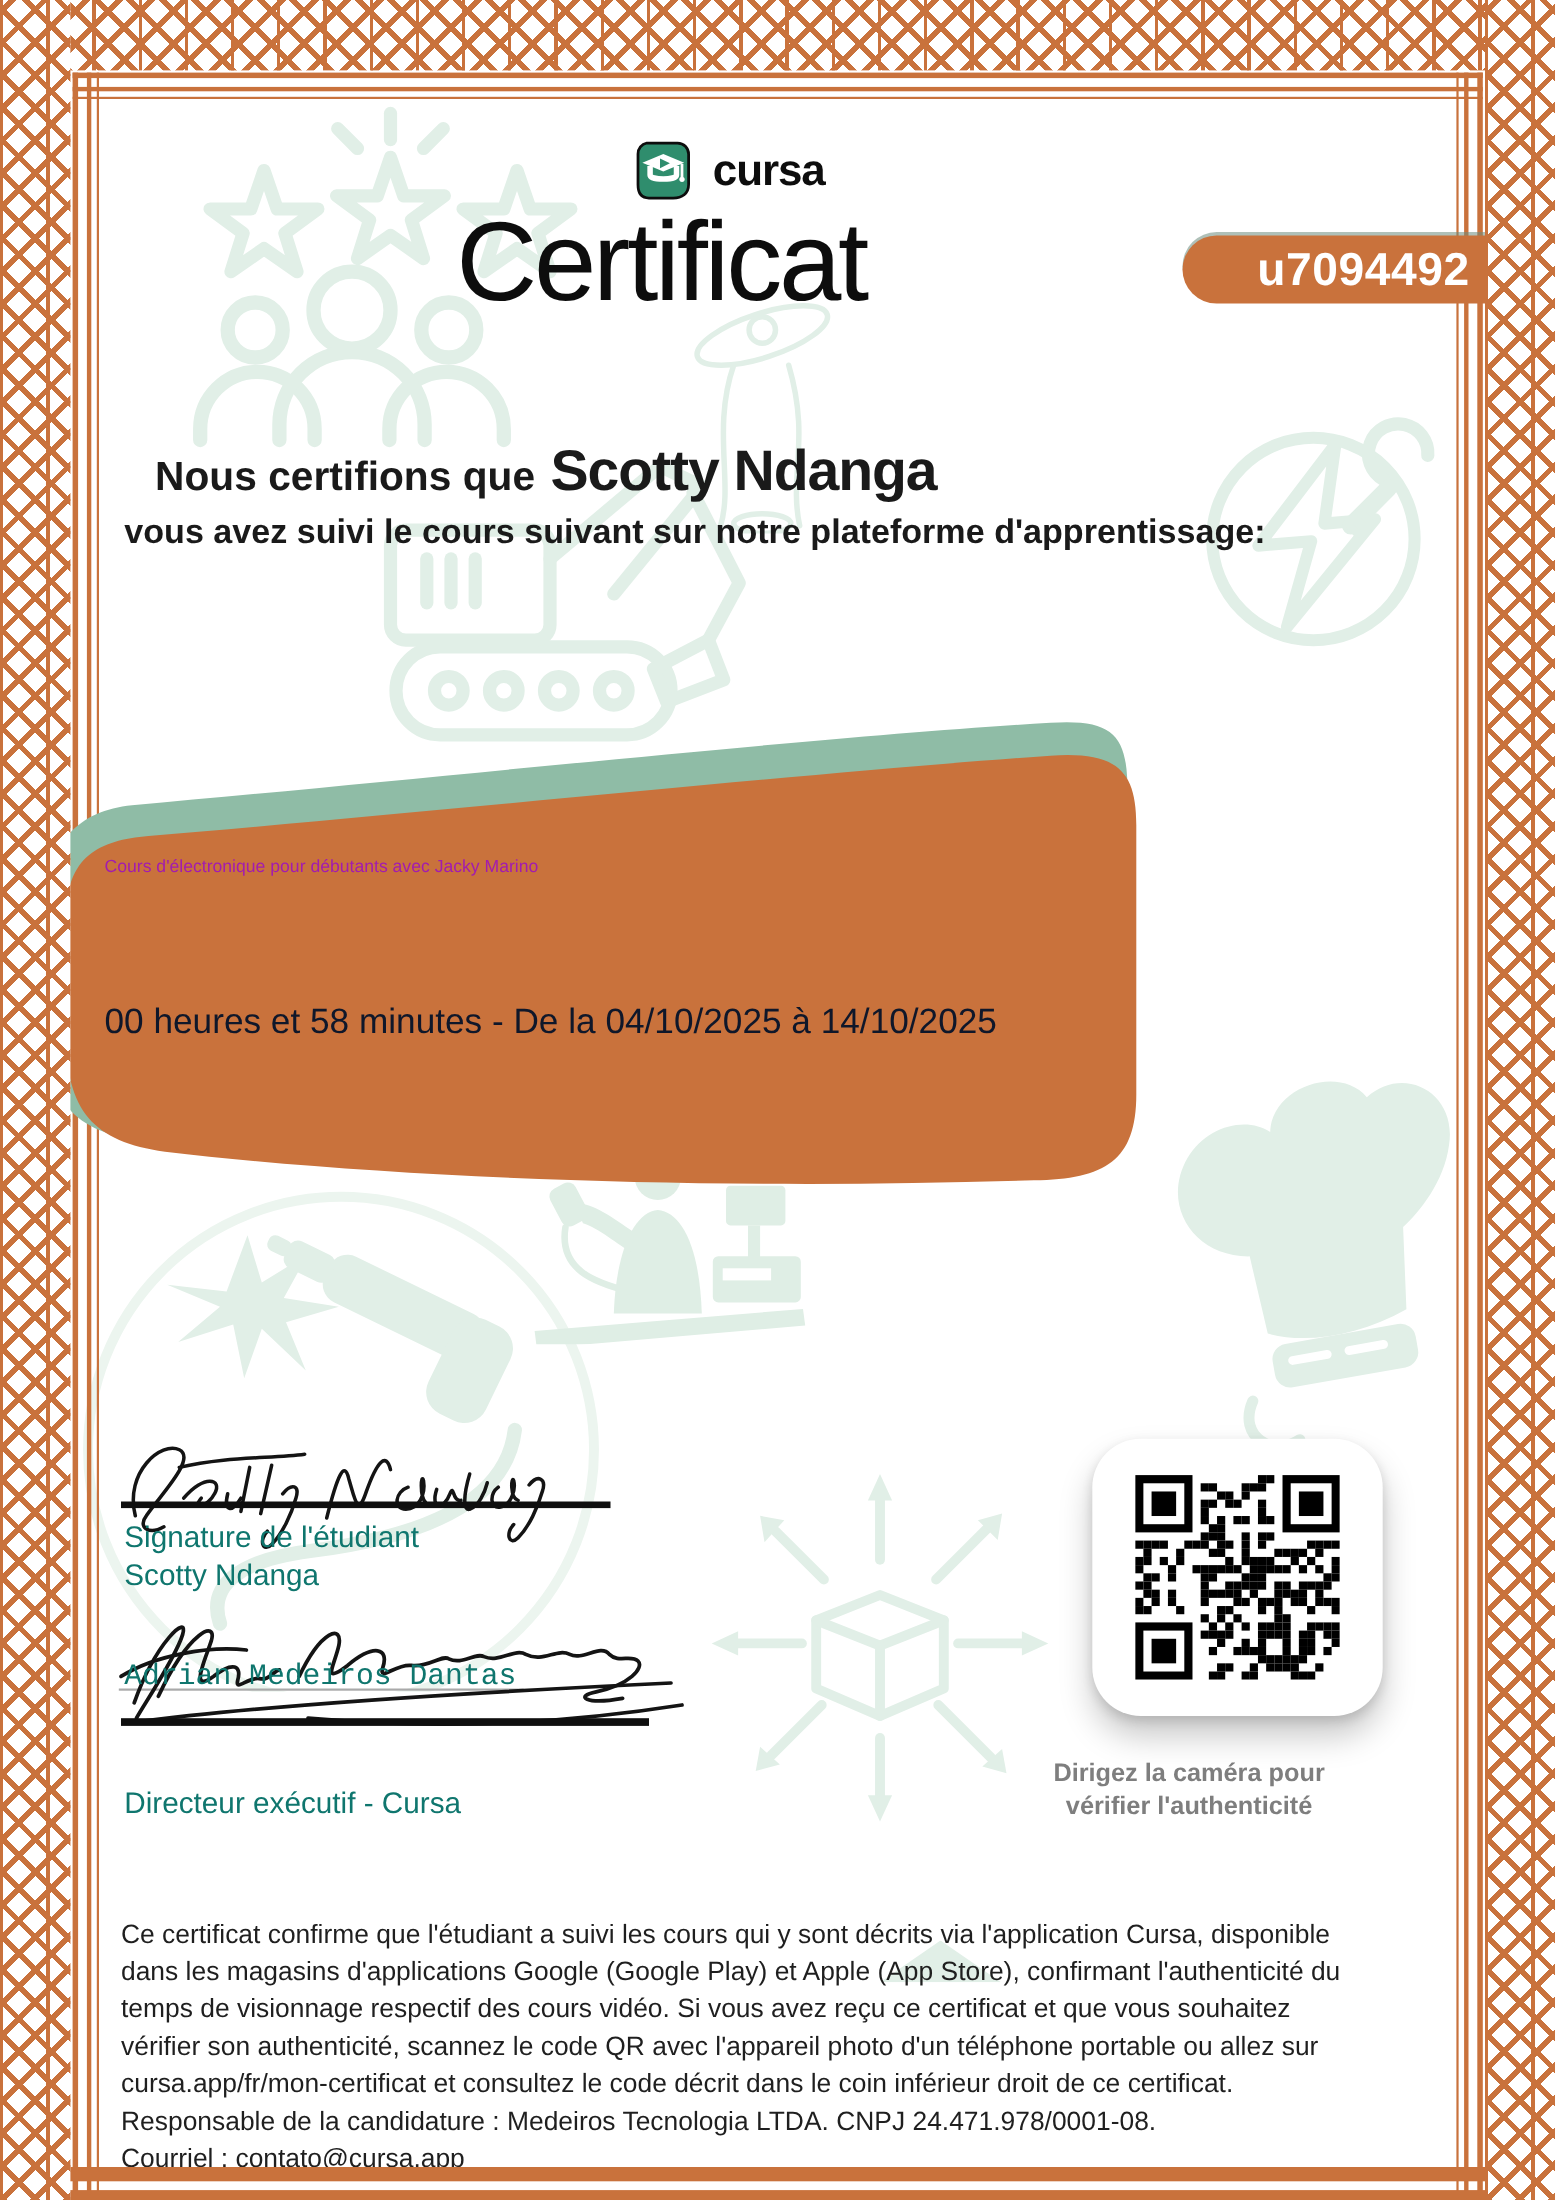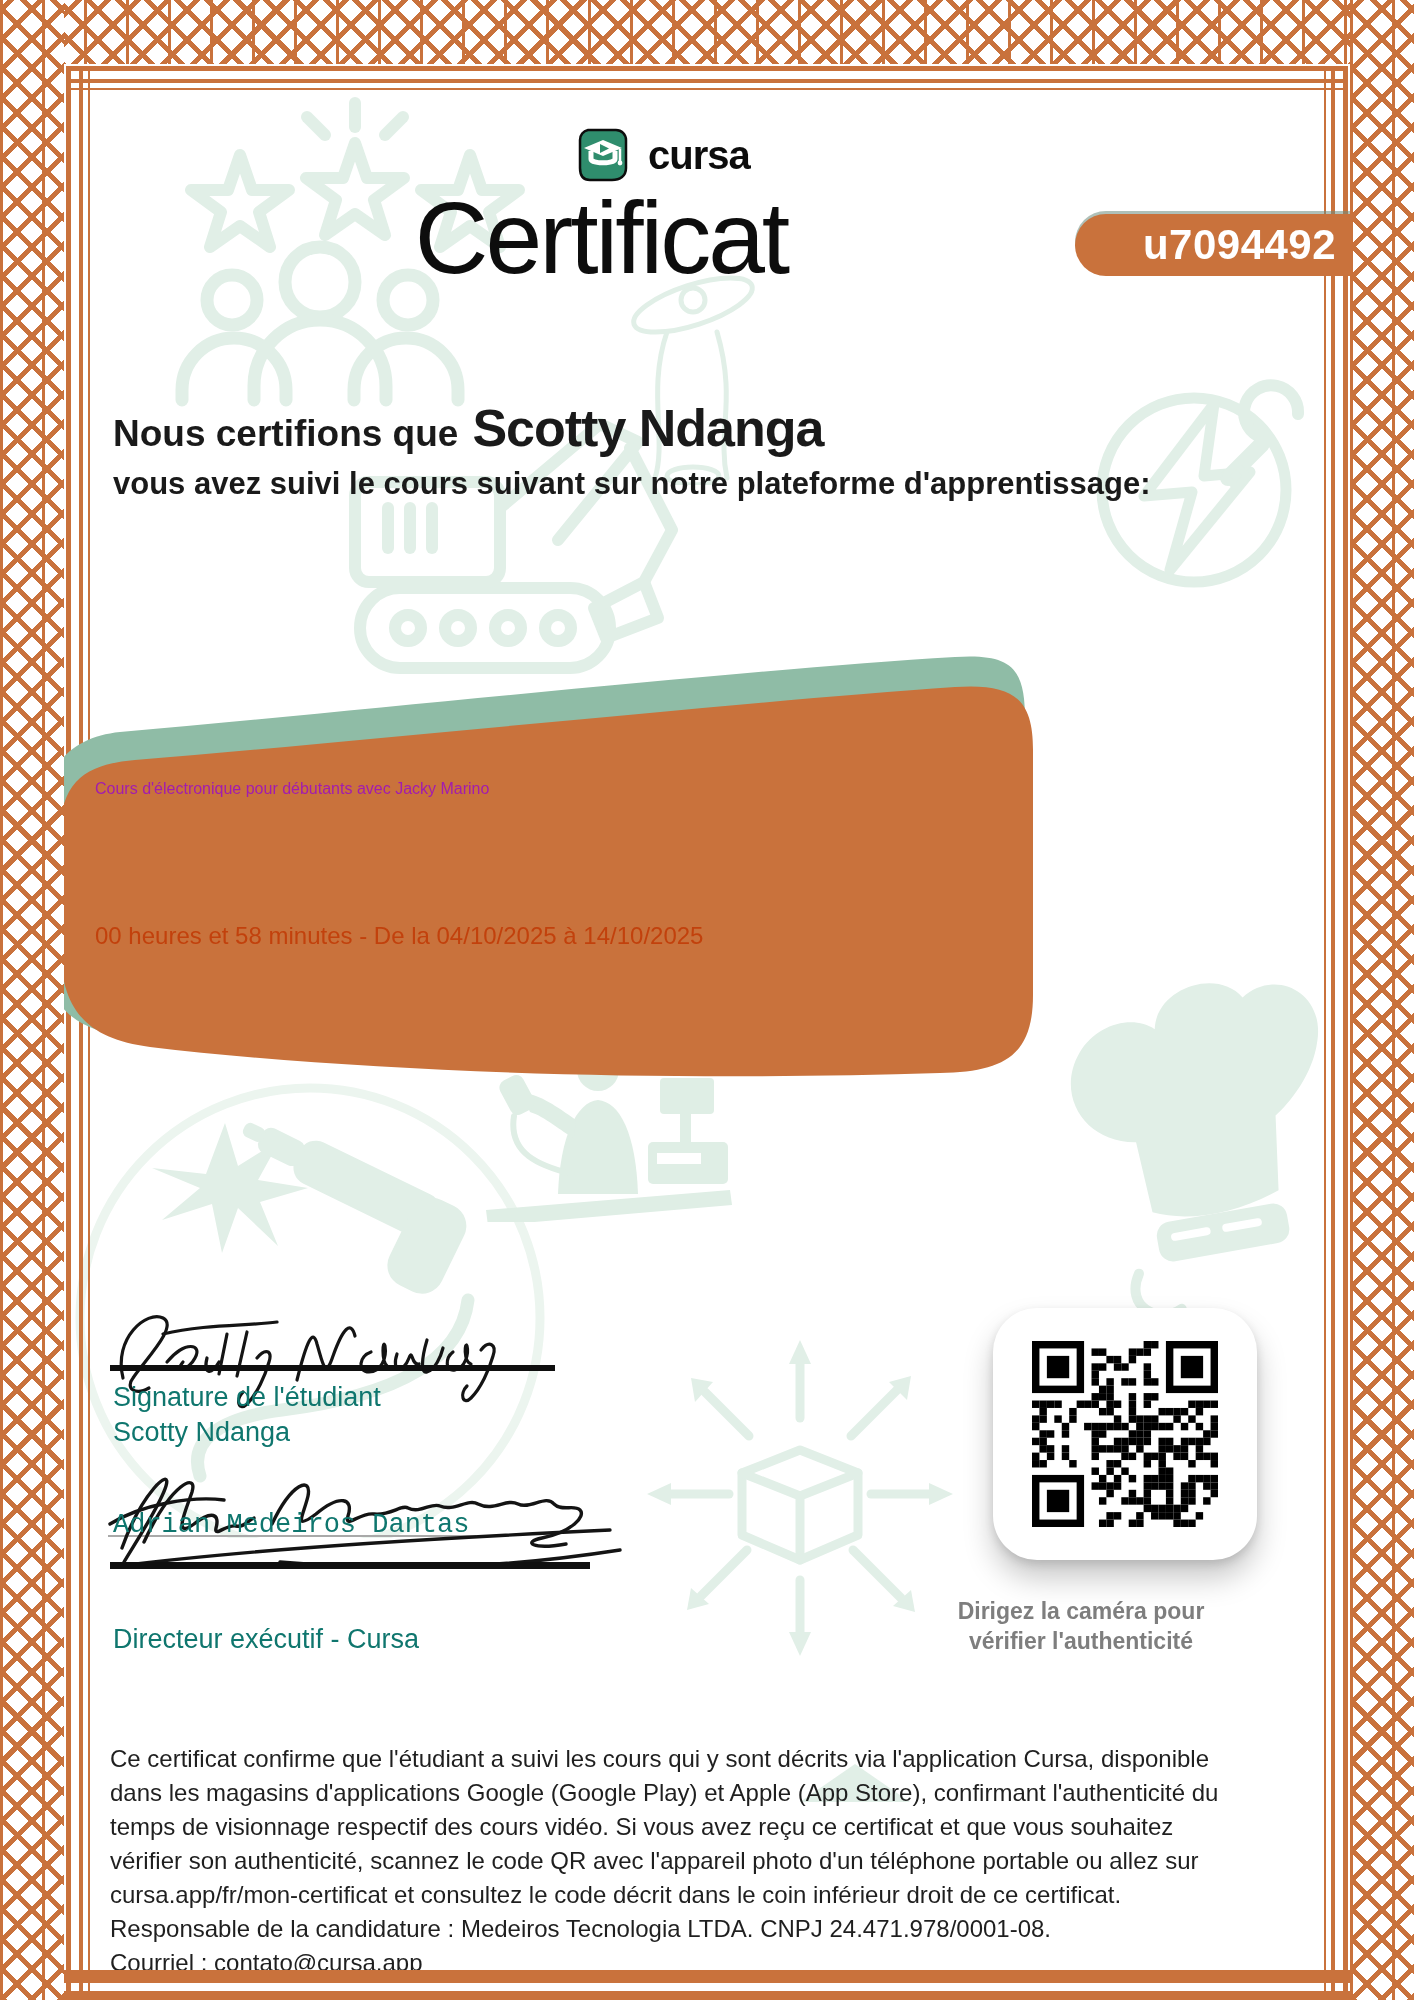--- a/index.html
+++ b/index.html
@@ -30,28 +30,28 @@
   }
   .badge{
     position:absolute;left:1075px;top:214px;width:329px;height:62px;z-index:4;
     background:#c9723c;border-radius:34px 10px 0 34px;
     box-shadow:0 -3px 0 0 rgba(110,140,125,.55);
     display:flex;align-items:center;justify-content:center;
   }
   .badge span{color:#fff;font-size:42px;font-weight:700;letter-spacing:.5px;}
   
   .certify{position:absolute;left:113px;top:398px;z-index:2;}
-  .certify .row1{display:flex;align-items:baseline;gap:14px;}
+  .certify .row1{display:flex;align-items:baseline;gap:14px;margin-left:28px;}
   .certify .prefix{font-size:37px;font-weight:600;}
   .certify .name{font-size:52px;font-weight:700;letter-spacing:-1px;}
   .certify .row2{margin-top:8px;font-size:31px;font-weight:700;}
   
   .banner-svg{position:absolute;left:20px;top:640px;z-index:1;}
   .course-text{position:absolute;left:95px;top:780px;width:920px;z-index:2;color:#a21caf;}
-  .course-details{position:absolute;left:95px;top:910px;z-index:2;color:#c2410c;font-size:24px;font-weight:400;margin-top:12px;}
+  .course-details{position:absolute;left:95px;top:910px;z-index:2;color:#0f172a;font-size:32px;font-weight:400;}
   
   .sig-svg{position:absolute;z-index:2;}
   .sigline{position:absolute;background:#0f0f0f;z-index:2;}
   .sig-label{position:absolute;left:113px;z-index:2;font-size:27px;color:#0f766e;}
   .thinline{position:absolute;left:108px;top:1535px;width:368px;height:2px;background:#a9a9a9;z-index:1;}
   
   .qr-card{
     position:absolute;left:993px;top:1308px;width:264px;height:252px;z-index:2;
     background:#fff;border-radius:44px;
     box-shadow:0 18px 30px rgba(0,0,0,.22), 0 4px 10px rgba(0,0,0,.12);

